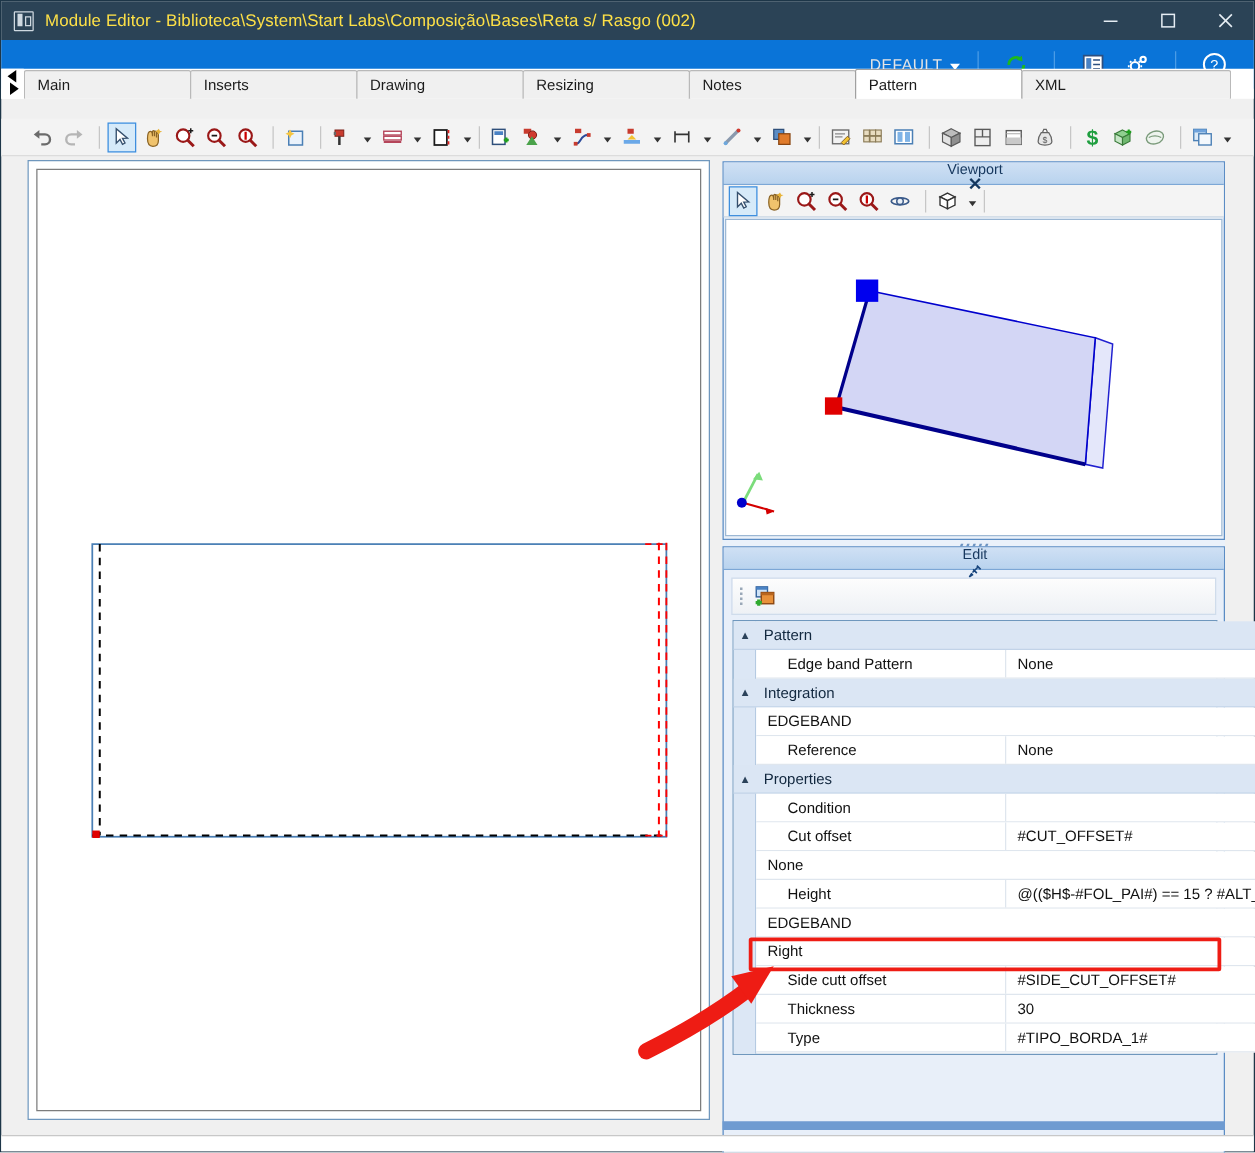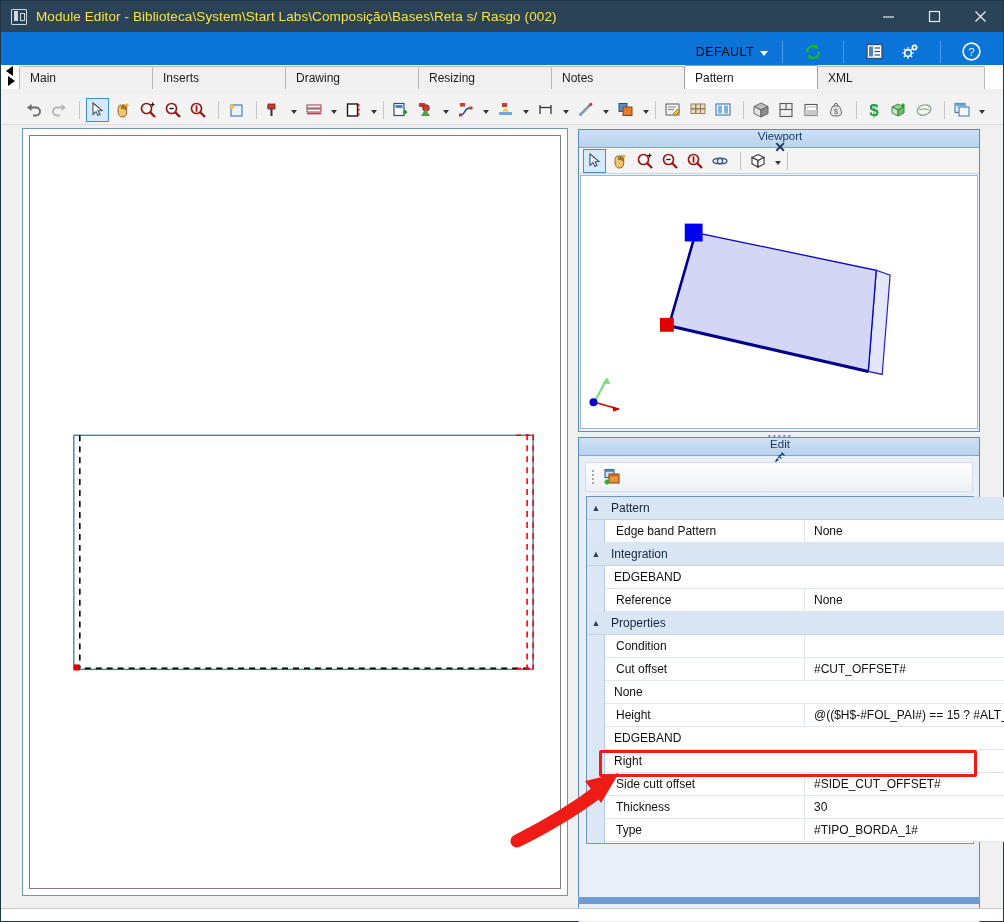--- a/index.html
+++ b/index.html
@@ -50,39 +50,39 @@
   .win-btn svg { display: block; }
 
   
   .ribbon {
     position: absolute; left: 0; top: 31px;
     width: 1002px; height: 39px;
     background: #0a74d8;
     display: flex; align-items: center; justify-content: flex-end;
   }
   .ribbon-default {
-    color: #000000; font-size: 12.5px; letter-spacing: .4px;
+    color: #e5e5e5; font-size: 12.5px; letter-spacing: .4px;
     display: flex; align-items: center; gap: 6px;
     padding: 0 2px;
   }
   .ribbon-default .caret {
     width: 0; height: 0; border-left: 4px solid transparent;
     border-right: 4px solid transparent; border-top: 5px solid #ffffff;
     margin-top: 3px;
   }
   .rb-sep { width: 1px; height: 22px; background: #4b9ce6; margin: 0 12px; }
   .rb-icon {
     width: 26px; height: 26px; display: flex;
     align-items: center; justify-content: center; margin: 0 5px;
   }
   .ribbon-right-pad { width: 14px; }
 
   
   .tabstrip {
-    position: absolute; left: 0; top: 64px;
+    position: absolute; left: 0; top: 54px;
     width: 1002px; height: 24px;
     background: #ffffff;
     display: flex; align-items: flex-end;
   }
   .tab-arrows {
     width: 18px; height: 24px; position: relative; flex: 0 0 auto;
     background: #ffffff;
   }
   .tri {
     position: absolute; width: 0; height: 0;
@@ -230,21 +230,21 @@
   .cat-label { padding-left: 6px; }
 
   .prop-row {
     height: 23px; display: flex;
     border-bottom: 1px solid #dfe6ee;
     font-size: 12px; color: #111;
     background: #ffffff;
   }
   .prop-name {
     width: 200px; flex: 0 0 auto;
-    padding-left: 11px; display: flex; align-items: center;
+    padding-left: 25px; display: flex; align-items: center;
     border-right: 1px solid #dfe6ee;
     overflow: hidden; white-space: nowrap;
   }
   .prop-value {
     flex: 1 1 auto; padding-left: 9px;
     display: flex; align-items: center;
     overflow: hidden; white-space: nowrap;
   }
 
   

